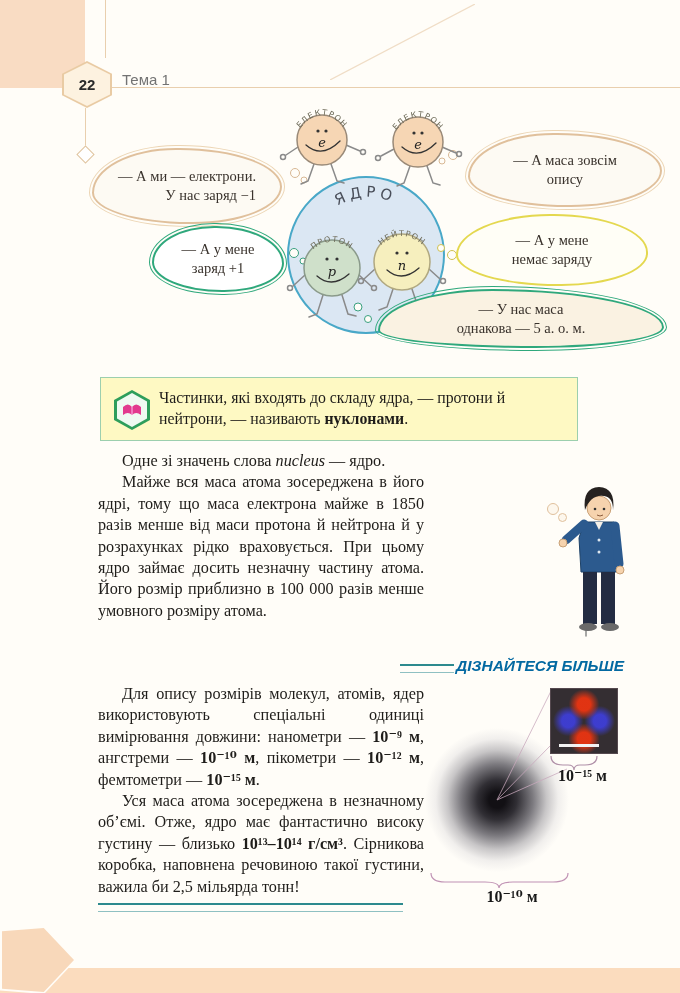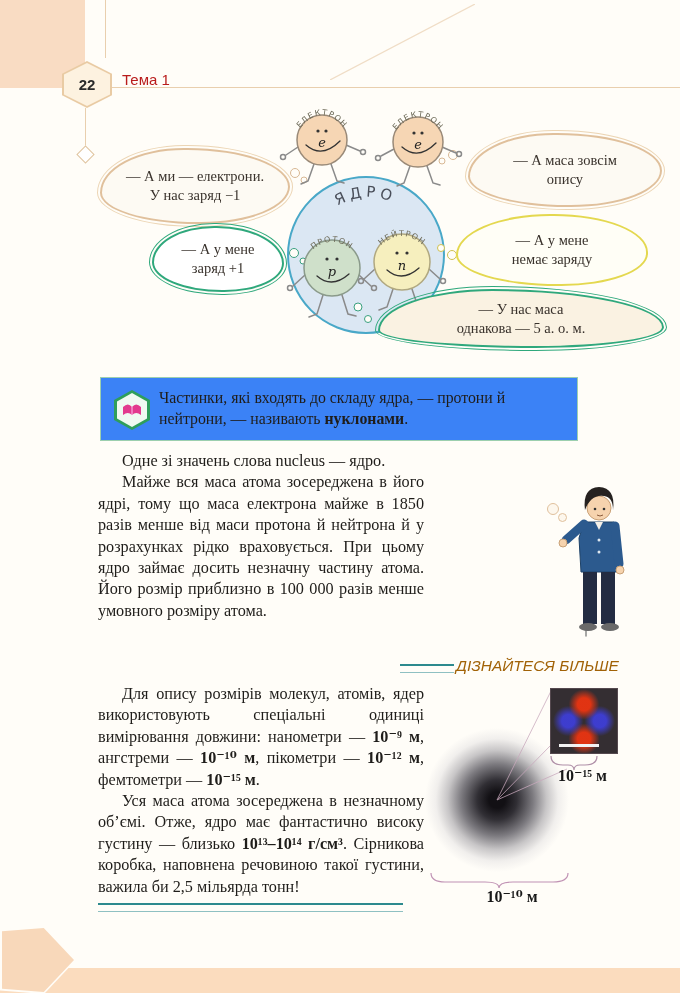--- a/index.html
+++ b/index.html
@@ -11,21 +11,21 @@
   }
   
   .corner-block{position:absolute;left:0;top:0;width:85px;height:88px;background:#f9dcc3;}
   .hex-badge{position:absolute;left:62px;top:61px;width:50px;height:47px;
     clip-path:polygon(50% 0,100% 27%,100% 73%,50% 100%,0 73%,0 27%);background:#e9cba4;}
   .hex-badge-inner{position:absolute;inset:2px;
     clip-path:polygon(50% 0,100% 27%,100% 73%,50% 100%,0 73%,0 27%);
     background:#fdf2e0;display:flex;align-items:center;justify-content:center;
     font-family:"Liberation Sans",sans-serif;font-weight:bold;font-size:15px;color:#2a2a2a;}
   .theme-label{position:absolute;left:122px;top:71px;font-family:"Liberation Sans",sans-serif;
-    font-size:15px;color:#b91c1c;}
+    font-size:15px;color:#737373;}
   .hdr-line-h{position:absolute;left:112px;top:87px;width:568px;height:0;border-top:1.5px solid #e9cfae;}
   .hdr-line-v{position:absolute;left:105px;top:0;width:0;height:58px;border-left:1.5px solid #e9cfae;}
   .hdr-line-v2{position:absolute;left:85px;top:108px;width:0;height:38px;border-left:1.5px solid #e9cfae;}
   .hdr-diag{position:absolute;left:330px;top:4px;width:145px;height:76px;pointer-events:none;}
   .hdr-diamond{position:absolute;left:79px;top:148px;width:11px;height:11px;background:#fff;
     border:1px solid #e0c49e;transform:rotate(45deg);}
   .bottom-band{position:absolute;left:0;top:968px;width:680px;height:25px;background:#fbdcbe;}
   .corner-hex{position:absolute;left:0;top:926px;width:76px;height:68px;
     clip-path:polygon(0 5%,58% 0,100% 50%,58% 100%,0 95%);background:#fffdf8;}
   .corner-hex-inner{position:absolute;inset:2px;
@@ -40,49 +40,49 @@
   
   .bubble{position:absolute;border:2px solid;display:flex;align-items:center;justify-content:center;
     text-align:center;font-size:14.5px;line-height:1.28;color:#39322c;white-space:pre-line;
     background:#fdfaf3;padding:2px 6px;box-sizing:border-box;}
   .bubble.tan{border-color:#e0c09c;outline:1px solid #ecd5b4;outline-offset:2px;
     border-radius:45% 55% 48% 52%/60% 52% 50% 42%;}
   .bubble.green{border-color:#2fa87c;outline:1px solid #2fa87c;outline-offset:2px;background:#fff;
     border-radius:48% 52% 46% 54%/56% 58% 44% 46%;}
   .bubble.yellow{border-color:#e4d84f;border-width:2.5px;background:#fffef6;
     border-radius:50% 50% 46% 54%/58% 54% 46% 44%;}
-  #bub-electrons{left:100px;top:148px;width:190px;height:76px;}
+  #bub-electrons{left:92px;top:148px;width:190px;height:76px;text-align:right;}
   #bub-proton{left:152px;top:226px;width:132px;height:66px;}
   #bub-emass{left:468px;top:133px;width:194px;height:74px;}
   #bub-neutron{left:456px;top:214px;width:192px;height:72px;}
   #bub-equal{left:378px;top:289px;width:286px;height:59px;background:#faf2e2;border-radius:40% 60% 45% 55%/70% 65% 35% 30%;}
   #bub-boy{left:425px;top:472px;width:140px;height:152px;font-size:13.5px;line-height:1.3;
     border-color:#e5cdaa;background:#fdf7ed;border-radius:46% 54% 50% 50%/40% 42% 58% 60%;}
   .tail-dot{position:absolute;border:1.5px solid #e0c09c;background:#fdf7ed;border-radius:50%;}
   
-  .defbox{position:absolute;left:100px;top:377px;width:478px;height:64px;background:#3b82f6;
+  .defbox{position:absolute;left:100px;top:377px;width:478px;height:64px;background:#fef9c3;
     border:1.5px solid #9ccfae;box-sizing:border-box;}
   .defbox-text{position:absolute;left:58px;top:9px;right:12px;font-size:15.8px;line-height:21px;color:#1f1d1a;}
   .def-hex{position:absolute;left:13px;top:12px;width:36px;height:40px;
     clip-path:polygon(50% 0,100% 25%,100% 75%,50% 100%,0 75%,0 25%);background:#2e9e5b;}
   .def-hex-inner{position:absolute;inset:3px;
     clip-path:polygon(50% 0,100% 25%,100% 75%,50% 100%,0 75%,0 25%);
     background:#effaf1;display:flex;align-items:center;justify-content:center;}
   
   .col1{position:absolute;left:98px;top:451px;width:326px;}
   .col2{position:absolute;left:98px;top:684px;width:326px;}
   .col1 p,.col2 p{margin:0;font-size:16.2px;line-height:21.4px;text-align:justify;text-indent:24px;}
   .b{font-weight:bold;}
-  .i{}
+  .i{font-style:italic;}
   
   .teal-lines{height:6px;border-top:2px solid #2d8a8e;border-bottom:1.5px solid #8fc0c2;}
   #lm-lines{position:absolute;left:400px;top:664px;width:54px;}
   #divider2{position:absolute;left:98px;top:903px;width:305px;}
   .lm-heading{position:absolute;left:456px;top:657px;font-family:"Liberation Sans",sans-serif;
-    font-style:italic;font-weight:normal;font-size:15.5px;color:#a16207;}
+    font-style:italic;font-weight:bold;font-size:15.5px;color:#0369a1;}
   
   .boy-svg{position:absolute;left:556px;top:478px;width:88px;height:172px;}
   
   .blob{position:absolute;left:407px;top:710px;width:180px;height:180px;border-radius:50%;
     background:radial-gradient(circle closest-side,rgba(18,16,20,1) 0 9%,rgba(42,40,46,.97) 22%,
       rgba(88,86,94,.78) 40%,rgba(138,136,144,.48) 55%,rgba(190,188,196,.22) 68%,rgba(255,255,255,0) 80%);}
   .inset{position:absolute;left:550px;top:688px;width:68px;height:66px;border:1px solid #55494f;
     box-sizing:border-box;
     background:
       radial-gradient(circle at 50% 24%,rgba(228,52,18,.98) 0 11%,rgba(228,52,18,0) 26%),

